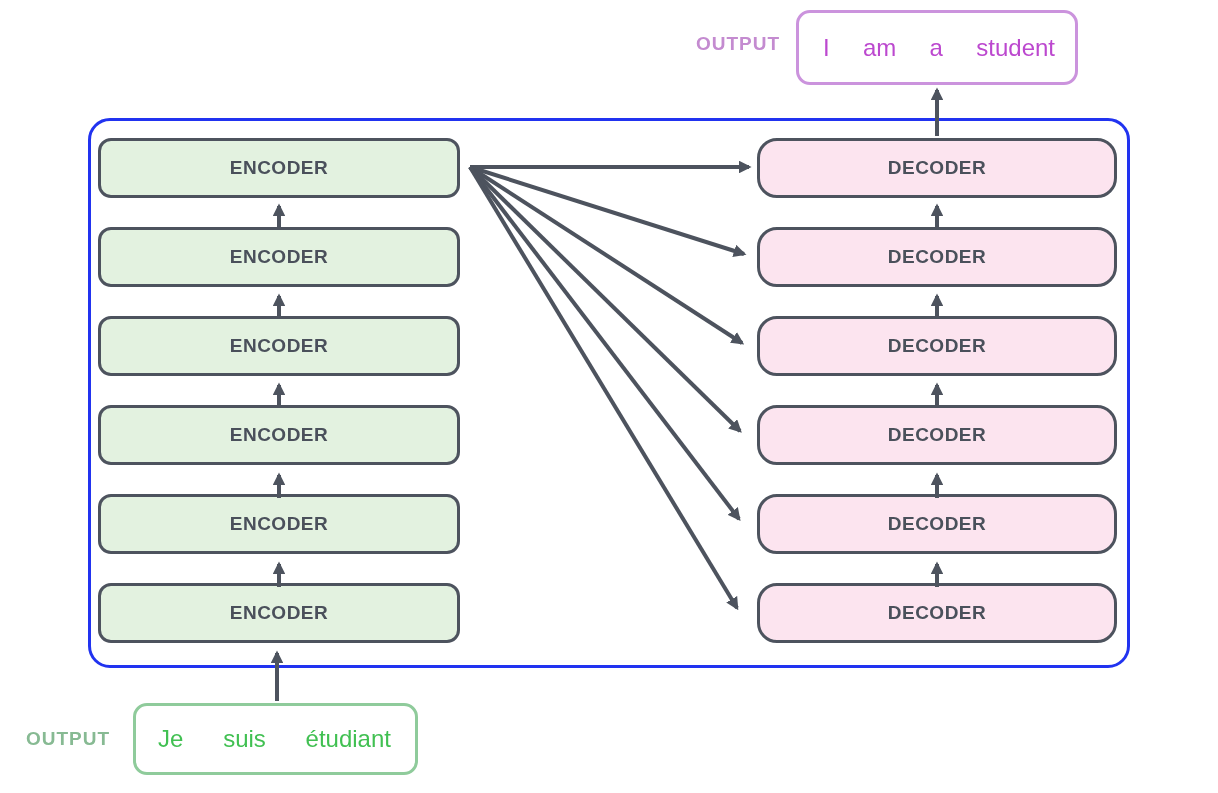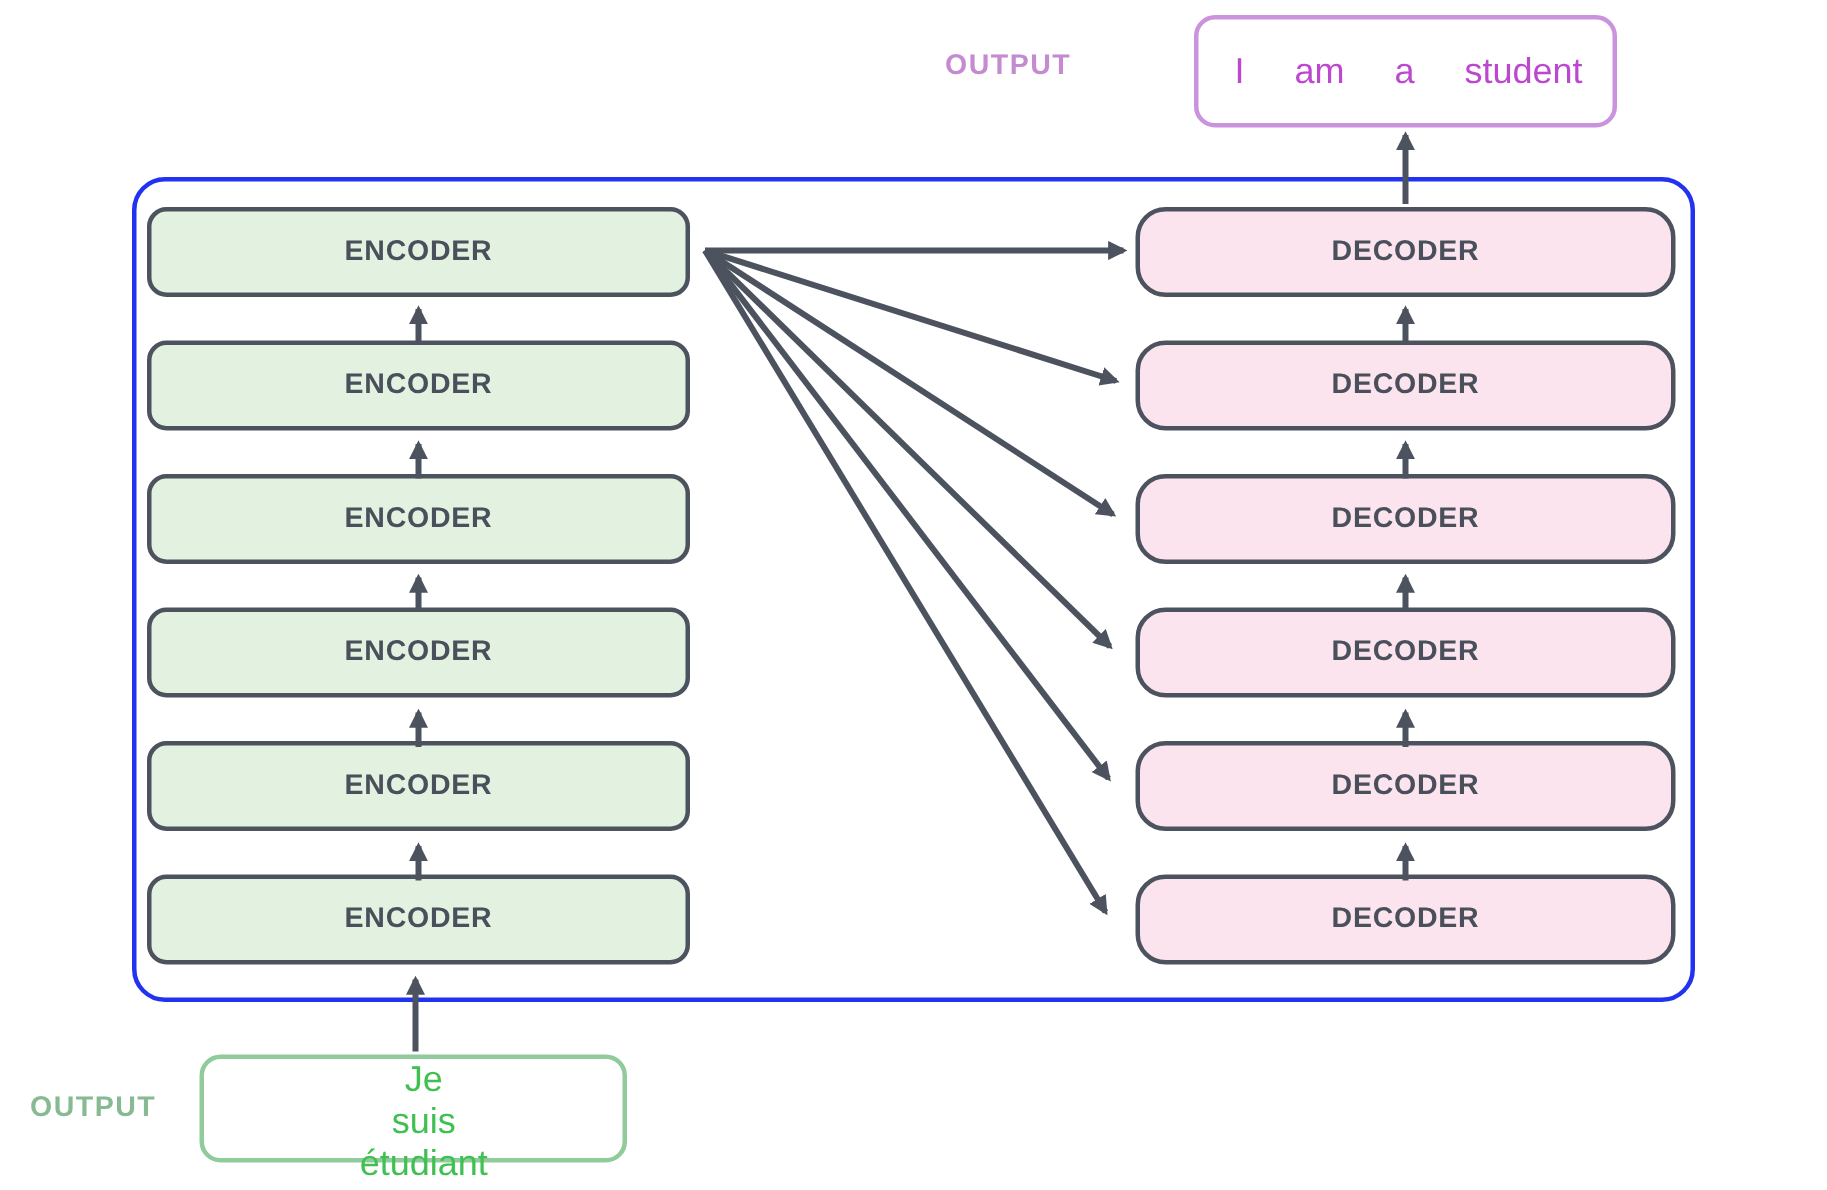--- a/index.html
+++ b/index.html
@@ -58,35 +58,35 @@
     display: flex;
     align-items: center;
     justify-content: space-between;
     font-size: 24px;
   }
   .wordbox.input {
     left: 133px; top: 703px;
     width: 285px; height: 72px;
     border: 3px solid var(--inputBorder, #8fcb9b);
     color: var(--inputText, #41c052);
-    padding: 0 8px 0 22px;
-    flex-direction: column;
+    padding: 0 24px 0 22px;
   }
   .wordbox.output {
     left: 796px; top: 10px;
     width: 282px; height: 75px;
     border: 3px solid var(--outputBorder, #cb93dd);
     color: var(--outputText, #bc48cf);
     padding: 0 20px 0 24px;
   }
   .side-label {
     position: absolute;
     font-size: 19px;
     font-weight: 600;
     letter-spacing: 1px;
+    text-align: right;
   }
   .side-label.input  { left: 20px;  top: 728px; width: 90px;  color: var(--inputLabel, #87ba93); }
   .side-label.output { left: 630px; top: 33px;  width: 150px; color: var(--outputLabel, #c48bd0); }
   
   svg.arrows {
     position: absolute;
     left: 0; top: 0;
     width: 1218px; height: 793px;
     pointer-events: none;
   }

